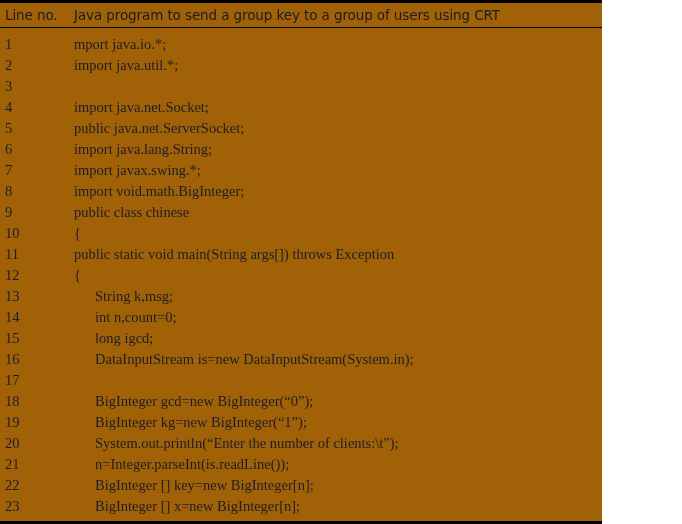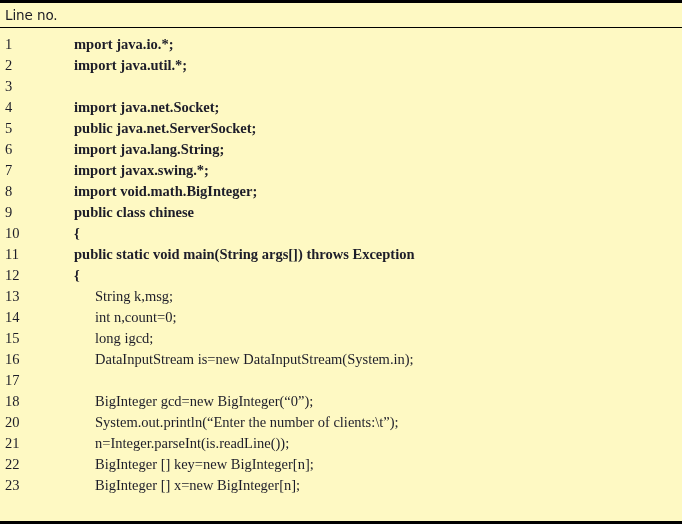--- a/index.html
+++ b/index.html
@@ -9,24 +9,24 @@
   }
   body {
     width: 682px;
     height: 524px;
     overflow: hidden;
     font-family: "Liberation Serif", serif;
   }
 
   .code-table {
     position: relative;
-    width: 682px;
+    width: 602px;
     height: 524px;
     box-sizing: border-box;
-    background: #fef9c3;
+    background: #a16207;
     border-top: 3px solid #000000;
     border-bottom: 3px solid #000000;
   }
 
   
   .table-header {
     position: relative;
     height: 24px;
     border-bottom: 1.5px solid #000000;
     box-sizing: content-box;
@@ -64,30 +64,31 @@
     color: #1d1d29;
   }
   .row-code {
     position: absolute;
     top: 0;
     font-family: "Liberation Serif", serif;
     font-size: 14.5px;
     color: #1d1d29;
     white-space: pre;
   }
-  .indent-0 { left: 74px; font-weight: bold; }
+  .indent-0 { left: 74px; }
   .indent-1 { left: 95px; }
 </style>
 </head>
 <body>
 
 <div class="code-table">
 
   <div class="table-header">
     <span class="hdr-cell hdr-lineno">Line no.</span>
+    <span class="hdr-cell hdr-title">Java program to send a group key to a group of users using CRT</span>
   </div>
 
   <div class="table-body">
       <div class="code-row">
         <span class="row-num">1</span>
         <span class="row-code indent-0">mport java.io.*;</span>
       </div>
       <div class="code-row">
         <span class="row-num">2</span>
         <span class="row-code indent-0">import java.util.*;</span>
@@ -148,20 +149,24 @@
         <span class="row-code indent-1">DataInputStream is=new DataInputStream(System.in);</span>
       </div>
       <div class="code-row">
         <span class="row-num">17</span>
       </div>
       <div class="code-row">
         <span class="row-num">18</span>
         <span class="row-code indent-1">BigInteger gcd=new BigInteger(“0”);</span>
       </div>
       <div class="code-row">
+        <span class="row-num">19</span>
+        <span class="row-code indent-1">BigInteger kg=new BigInteger(“1”);</span>
+      </div>
+      <div class="code-row">
         <span class="row-num">20</span>
         <span class="row-code indent-1">System.out.println(“Enter the number of clients:\t”);</span>
       </div>
       <div class="code-row">
         <span class="row-num">21</span>
         <span class="row-code indent-1">n=Integer.parseInt(is.readLine());</span>
       </div>
       <div class="code-row">
         <span class="row-num">22</span>
         <span class="row-code indent-1">BigInteger [] key=new BigInteger[n];</span>

